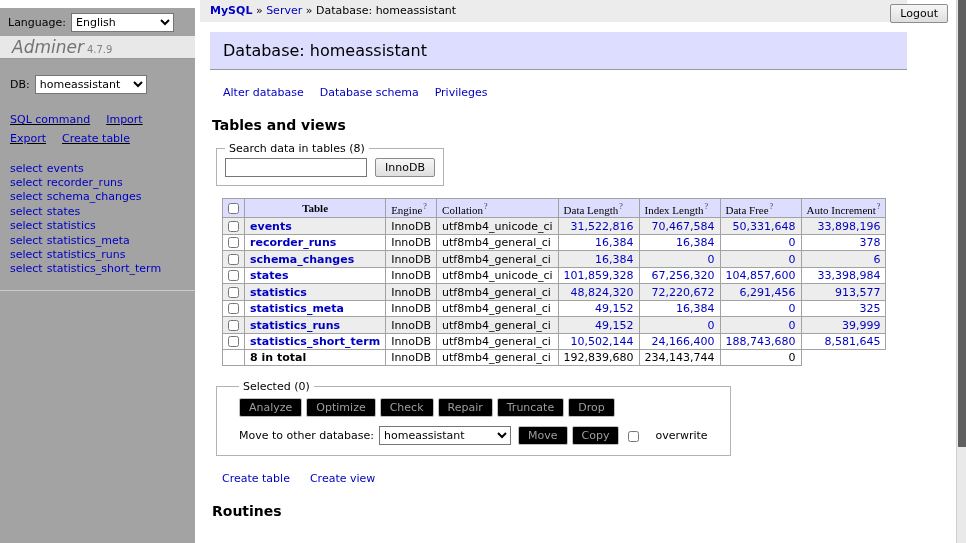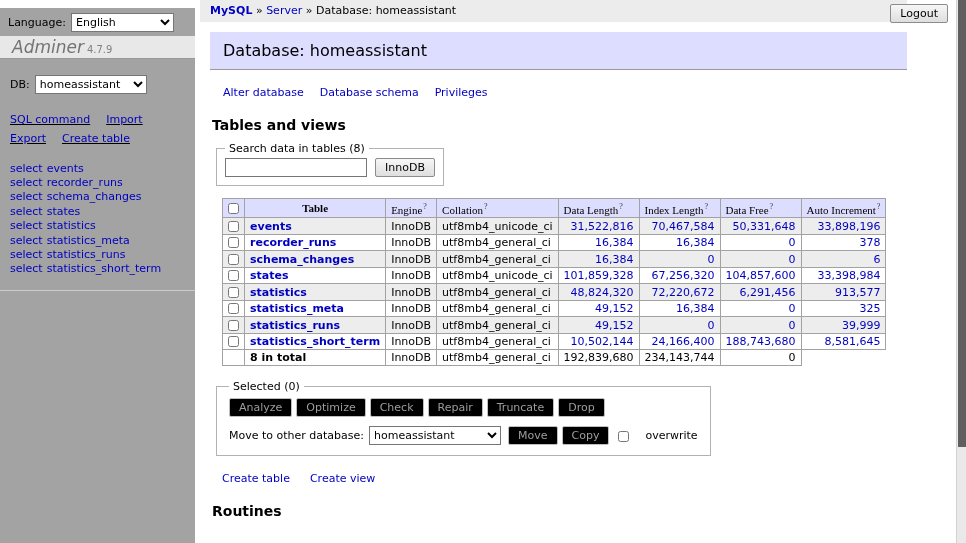--- a/index.html
+++ b/index.html
@@ -67,21 +67,21 @@
   .tables-table td { border: 1px solid #a2a2a2; padding: 1px 5px; height: 15px; line-height: 13px; white-space: nowrap; }
   .tables-table thead td { background: #ddddff; font-family: Liberation Serif, serif; }
   .tables-table thead td.th-table { text-align: center; font-weight: bold; }
   .tables-table sup { font-size: 8px; margin-left: 1px; color: #333; }
   .tables-table .check { width: 18px; text-align: center; padding: 1px 3px; }
   .tables-table .num { text-align: right; }
   .tables-table tr.odd td { background: #ededed; }
   .tables-table a.tname { font-weight: bold; }
   .tables-table .total-label { font-weight: bold; }
 
-  .selected-fieldset { margin: 14px 0 0 6px; padding: 5px 12px 10px; }
+  .selected-fieldset { margin: 14px 0 0 6px; padding: 5px 22px 10px; }
   .btn-row button { margin-right: 4px; }
   .move-row { margin-top: 9px; white-space: nowrap; }
   .move-row select { width: 132px; margin: 0 7px 0 5px; }
   .move-row button { margin-right: 4px; }
   .cb-label { margin-left: 3px; cursor: pointer; }
   .cb-label span { margin-left: 14px; }
 
   .create-links { margin: 16px 0 0 12px; }
   .create-links a, .routine-links a { margin-right: 20px; }
   .routine-links { margin: 8px 0 0 12px; }

